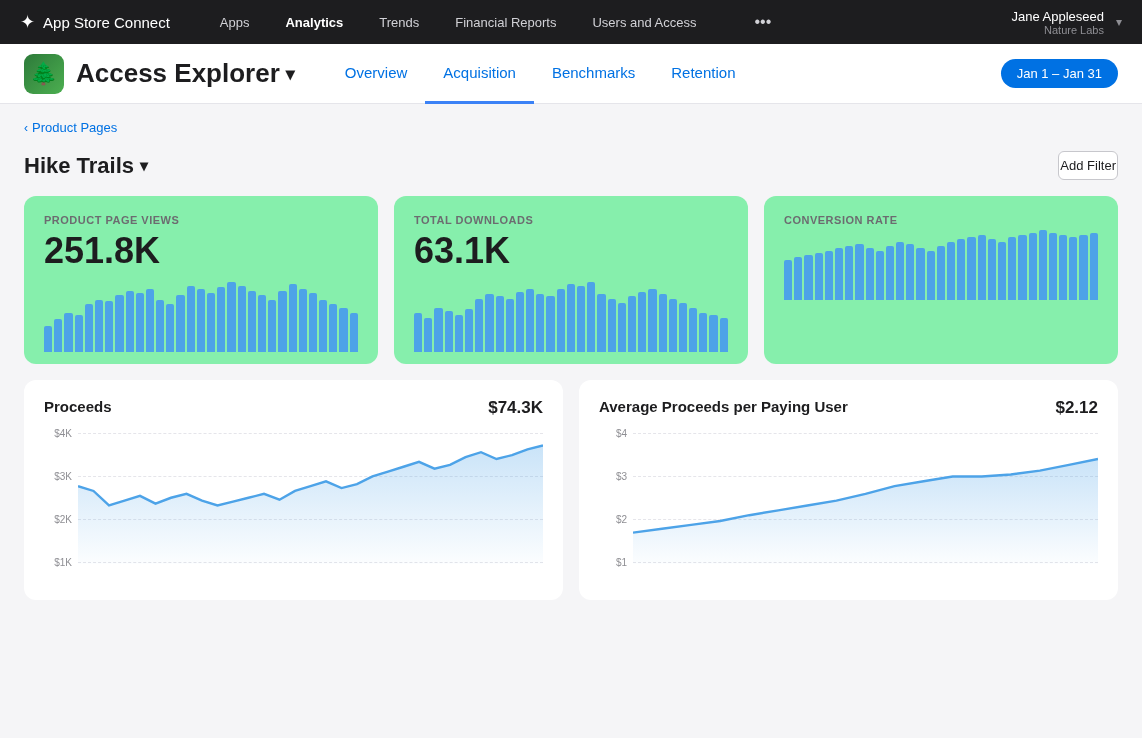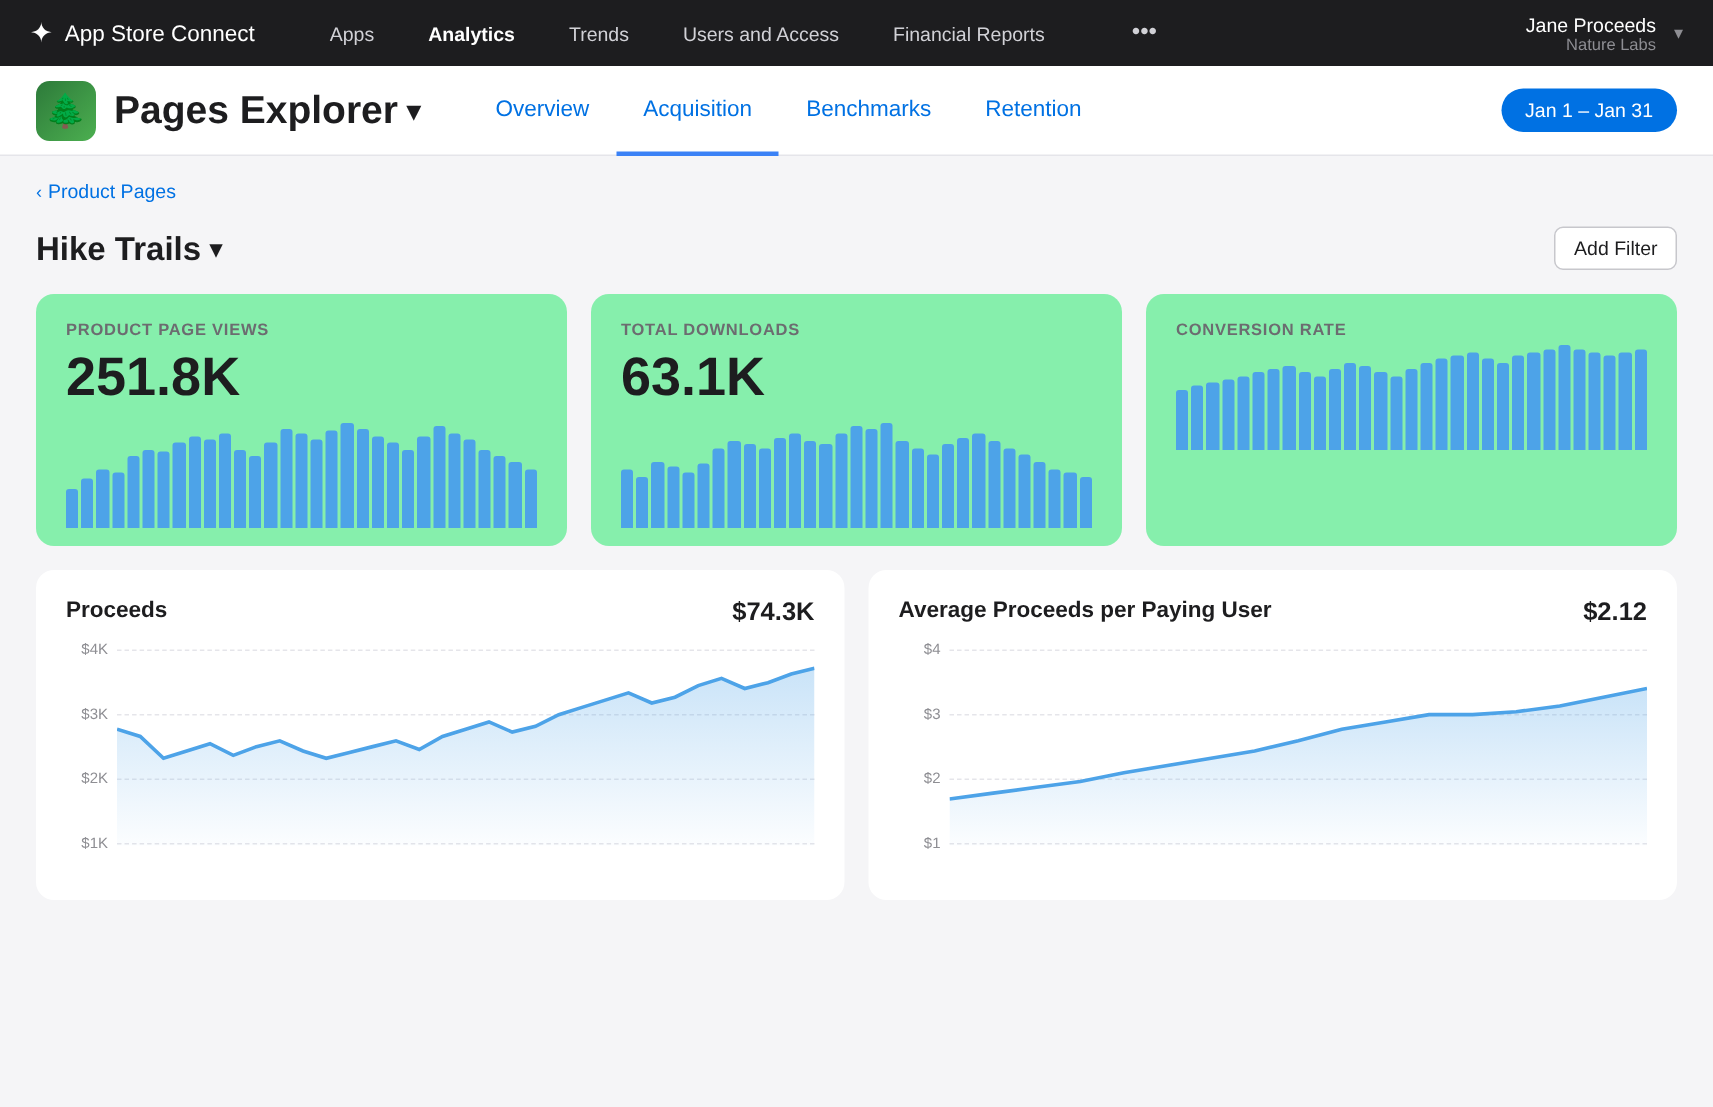--- a/index.html
+++ b/index.html
@@ -87,21 +87,21 @@
     .breadcrumb-chevron { font-size: 12px; color: #0071e3; }
 
     
     .section-header { display: flex; align-items: center; justify-content: space-between; margin-bottom: 16px; }
     .section-title { font-size: 22px; font-weight: 700; color: #1d1d1f; display: flex; align-items: center; gap: 6px; cursor: pointer; }
     .section-chevron { font-size: 16px; }
     .add-filter-btn {
       background: #fff;
       border: 1px solid #c7c7cc;
       border-radius: 6px;
-      padding: 6px 12px;
+      padding: 6px 1px;
       font-size: 13px;
       color: #1d1d1f;
       cursor: pointer;
     }
 
     
     .cards-row { display: flex; gap: 16px; margin-bottom: 16px; }
 
     
     .stat-card {
@@ -148,39 +148,39 @@
 <div class="top-bar">
   <div class="top-bar-left">
     <a class="app-store-logo">
       <span class="asc-icon">✦</span>
       <span>App Store Connect</span>
     </a>
     <nav class="top-nav">
       <a class="top-nav-item">Apps</a>
       <a class="top-nav-item active">Analytics</a>
       <a class="top-nav-item">Trends</a>
+      <a class="top-nav-item">Financial Reports</a>
       <a class="top-nav-item">Users and Access</a>
-      <a class="top-nav-item">Financial Reports</a>
     </nav>
     <span class="more-icon">•••</span>
   </div>
   <div class="top-bar-right">
     <div>
-      <div class="user-name">Jane Proceeds</div>
+      <div class="user-name">Jane Appleseed</div>
       <div class="user-org">Nature Labs</div>
     </div>
     <span style="color:#8e8e93;font-size:12px;">▾</span>
   </div>
 </div>
 
 <div class="app-header">
   <div class="app-header-left">
     <div class="app-icon">🌲</div>
     <div class="app-name">
-      <span>Pages Explorer</span>
+      <span>Access Explorer</span>
       <span class="app-name-chevron">▾</span>
     </div>
     <nav class="app-tabs">
       <a class="app-tab">Overview</a>
       <a class="app-tab active">Acquisition</a>
       <a class="app-tab">Benchmarks</a>
       <a class="app-tab">Retention</a>
     </nav>
   </div>
   <button class="date-btn">Jan 1 – Jan 31</button>

